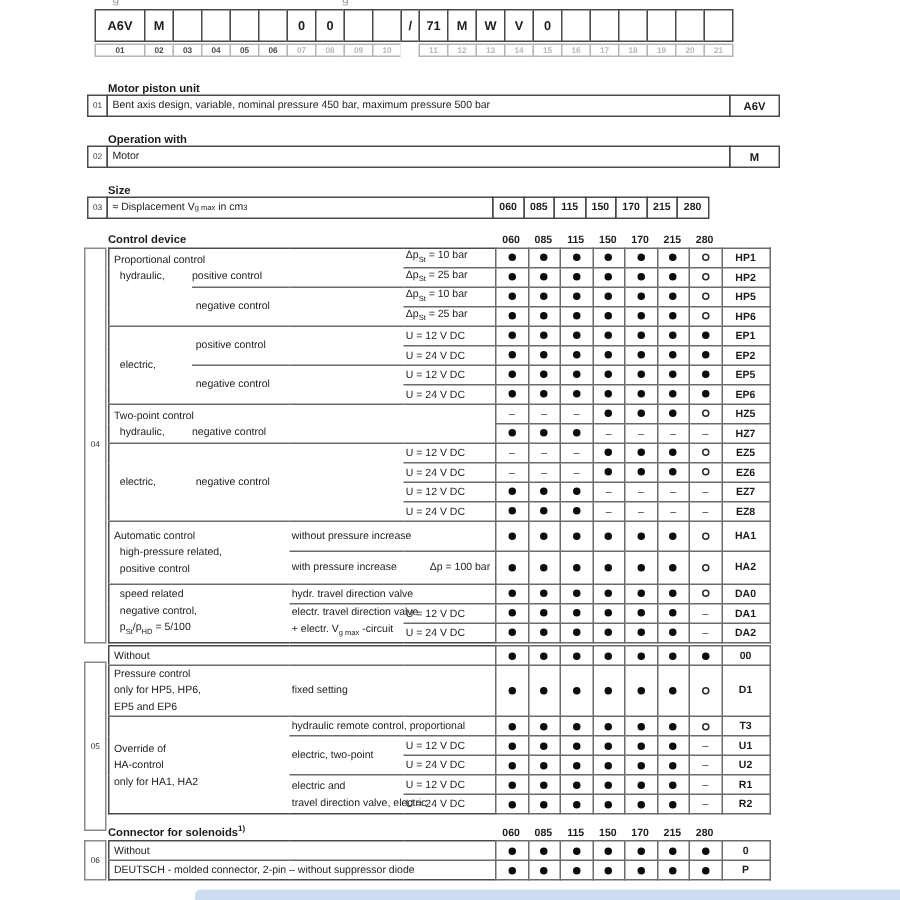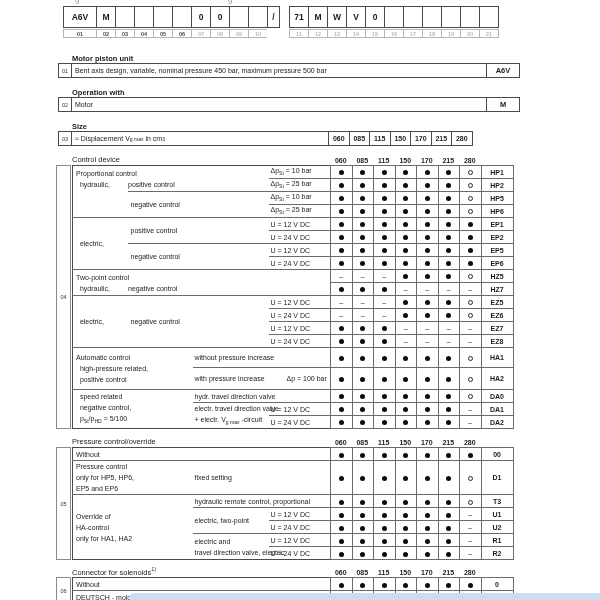--- a/index.html
+++ b/index.html
@@ -21,21 +21,21 @@
   .srow{display:flex;margin-left:58px;height:15px}
   .numcell{width:14px;border:1px solid #4a4a4a;font-size:5.5px;display:flex;align-items:center;justify-content:center;color:#333}
   .desccell{border:1px solid #4a4a4a;margin-left:-1px;font-size:7px;display:flex;align-items:center;padding-left:3px;white-space:pre}
   .desccell.wide{width:416px}
   .desccell.size{width:258px}
   .codebox{width:34px;border:1px solid #4a4a4a;margin-left:-1px;font-weight:bold;font-size:7.5px;display:flex;align-items:center;justify-content:center}
   .sizecell{width:21.5px;border:1px solid #4a4a4a;margin-left:-1px;font-weight:bold;font-size:7px;display:flex;align-items:center;justify-content:center}
   
   .msec{position:relative}
   .mheader{display:flex;margin-left:72px;height:10px;align-items:flex-end}
-  .mheader .htitle{width:258px;font-weight:normal;font-size:7.5px;white-space:pre}
+  .mheader .htitle{width:258px;font-weight:bold;font-size:7.5px;white-space:pre}
   .mheader .hsize{width:21.5px;text-align:center;font-weight:bold;font-size:7px}
   table.mtable{border-collapse:collapse;table-layout:fixed;margin-left:72px;margin-top:1px;border:1px solid #4a4a4a}
   table.mtable td{font-size:7px;vertical-align:middle;white-space:pre;overflow:visible}
   td.lbl{padding-left:3px}
   td.mid{padding-left:2px}
   td.cond{padding-left:2px}
   td.span{padding-left:3px}
   td.bt{border-top:1px solid #6b6b6b}
   td.dotc{border:1px solid #6b6b6b;text-align:center;padding:0}
   td.codec{border:1px solid #6b6b6b;text-align:center;font-weight:bold;padding:0}
@@ -94,21 +94,21 @@
         <div class="nbox light">09</div>
       </div>
       <div class="colbox" style="width: 19px;">
         <div class="vbox"></div>
         <div class="nbox light">10</div>
       </div>
       <div class="colbox" style="width: 12px;">
         <div class="vbox">/</div>
         <div class="nbox light none"></div>
       </div>
-      <div class="colbox" style="width: 19px; margin-left: 10px;">
+      <div class="colbox" style="width: 19px;">
         <div class="vbox">71</div>
         <div class="nbox light">11</div>
       </div>
       <div class="colbox" style="width: 19px;">
         <div class="vbox">M</div>
         <div class="nbox light">12</div>
       </div>
       <div class="colbox" style="width: 19px;">
         <div class="vbox">W</div>
         <div class="nbox light">13</div>
@@ -416,30 +416,20 @@
             <td class="dotc"><span class="dotF"></span></td>
             <td class="dotc"><span class="dotF"></span></td>
             <td class="dotc"><span class="dotD">–</span></td>
             <td class="codec">DA2</td>
           </tr>
         </tbody>
       </table>
       <div class="bracket" style="top: 11px; height: 264px;">04</div>
     </div>
     <div class="msec">
-      <div class="mheader mt7">
-        <div class="htitle">Pressure control/override</div>
-        <div class="hsize">060</div>
-        <div class="hsize">085</div>
-        <div class="hsize">115</div>
-        <div class="hsize">150</div>
-        <div class="hsize">170</div>
-        <div class="hsize">215</div>
-        <div class="hsize">280</div>
-      </div>
       <table class="mtable" style="width: 440.5px;">
         <colgroup>
           <col width="55">
           <col width="65">
           <col width="76">
           <col width="62">
           <col width="21.5">
           <col width="21.5">
           <col width="21.5">
           <col width="21.5">

